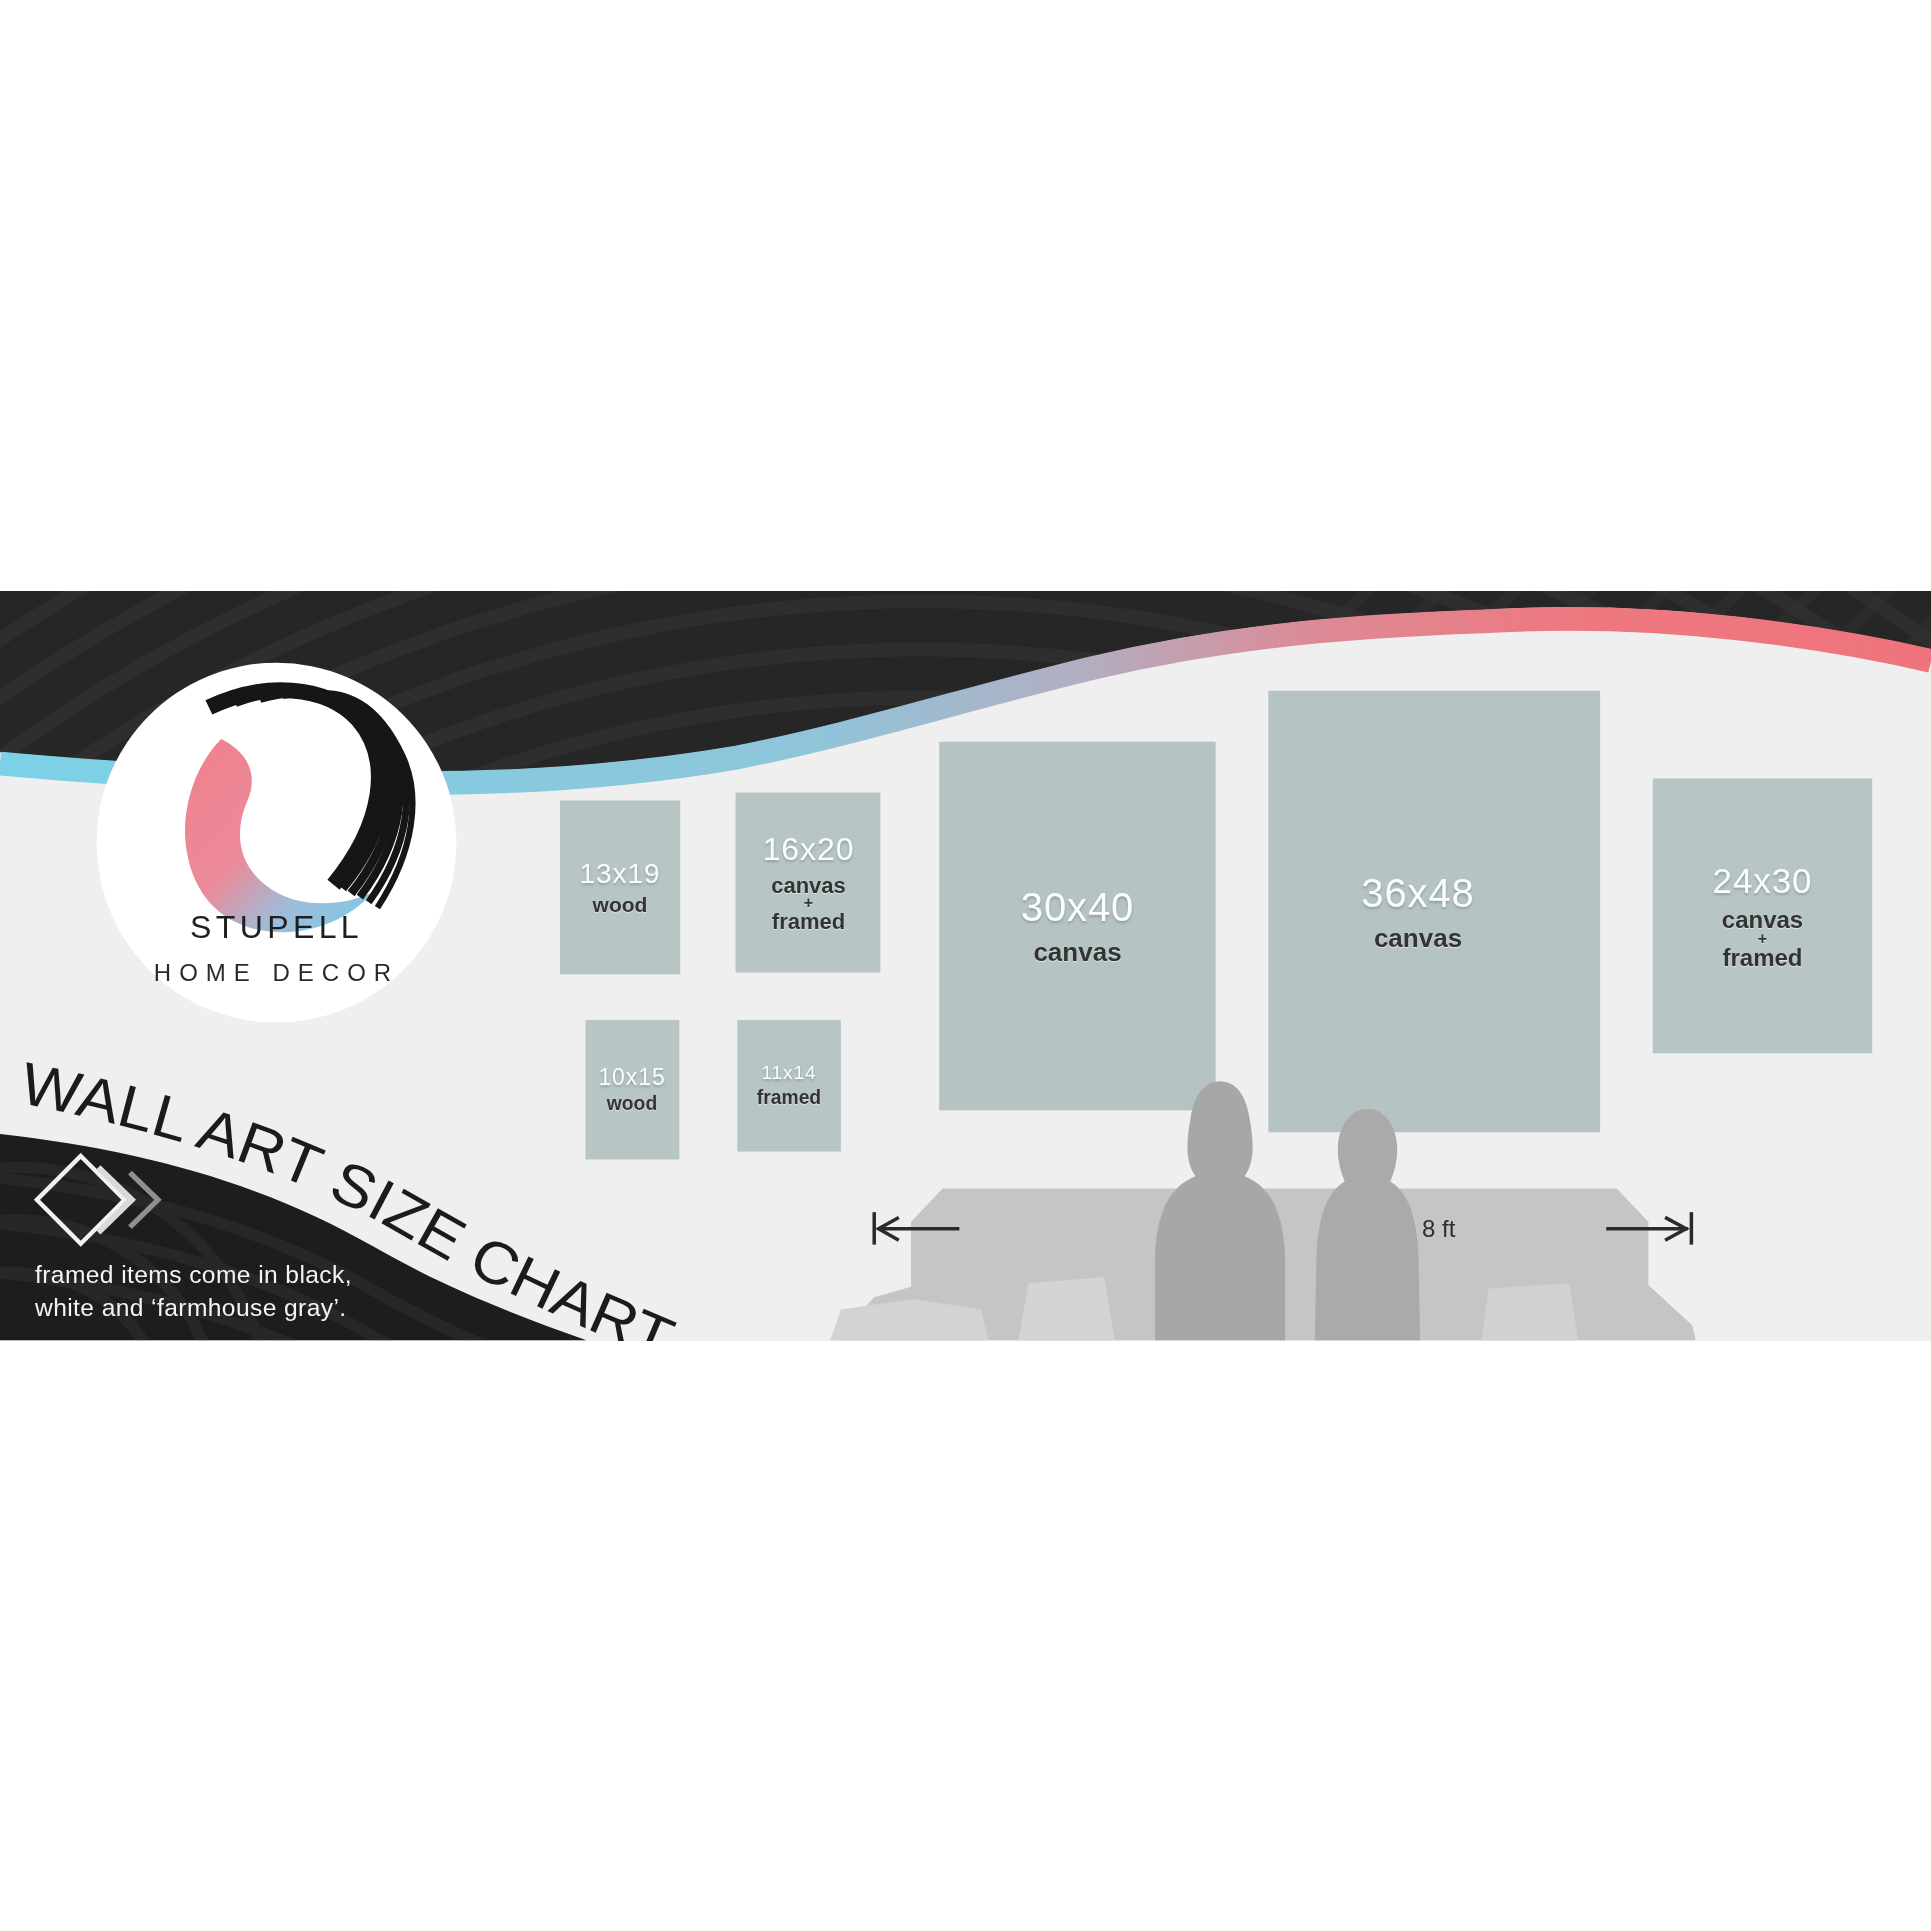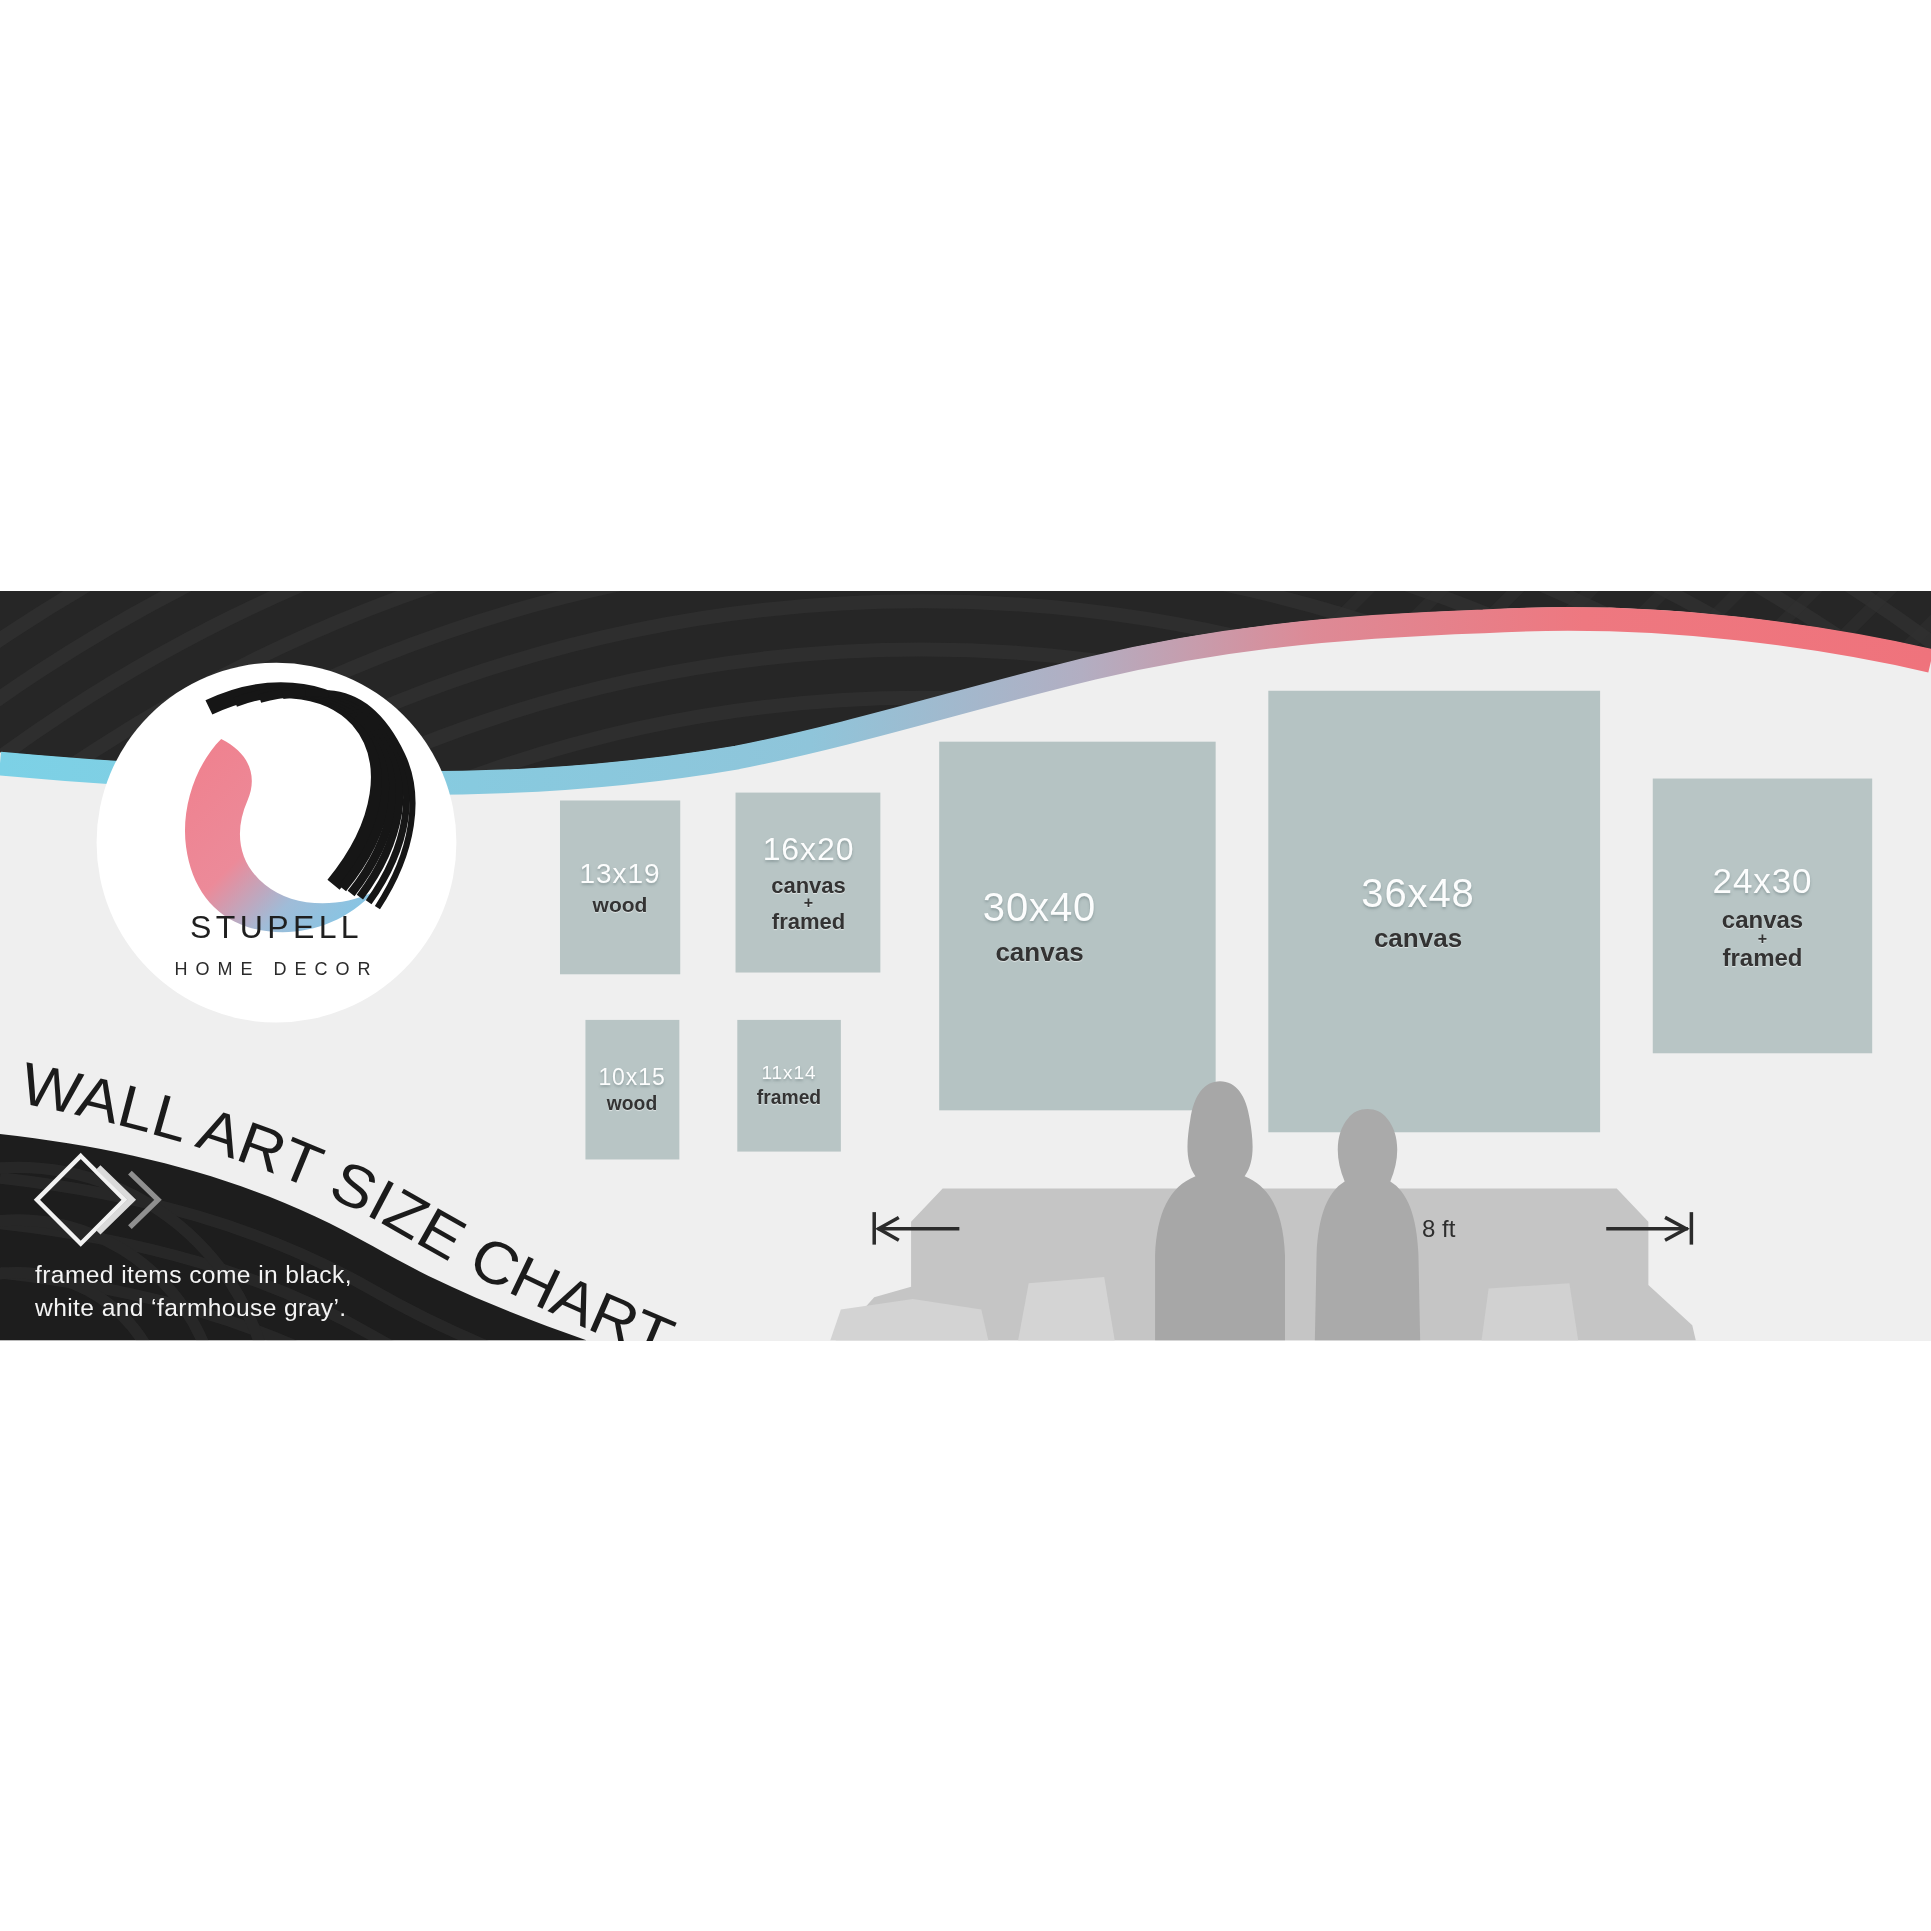--- a/index.html
+++ b/index.html
@@ -7,21 +7,21 @@
   .page{position:relative;width:1931px;height:1931px;background:#ffffff;overflow:hidden;}
   .banner{position:absolute;left:0;top:591px;width:1931px;height:750px;background:#efefef;overflow:hidden;}
   .banner > svg{position:absolute;left:0;top:-591px;width:1931px;height:1931px;display:block;}
 
   
   .ov{position:absolute;box-sizing:border-box;}
 
   .brand-name{left:136px;top:909px;width:281px;text-align:center;
     font-size:32px;letter-spacing:4.4px;color:#1f1f1f;font-weight:normal;}
   .brand-tagline{left:136px;top:959px;width:281px;text-align:center;
-    font-size:18px;letter-spacing:8px;color:#2a2a2a;}
+    font-size:24px;letter-spacing:8px;color:#2a2a2a;}
 
   .note-line{left:35px;color:#f4f4f4;font-size:24.6px;letter-spacing:0.4px;}
   .note-1{top:1261px;}
   .note-2{top:1294px;}
 
   .room-scale{left:1422px;top:1215px;width:123px;text-align:left;
     font-size:24px;color:#2e2e2e;}
 
   .plabel{display:flex;flex-direction:column;align-items:center;justify-content:center;
     text-align:center;line-height:1.08;}
@@ -197,21 +197,21 @@
   <div class="ov plabel lab-10x15" style="left:585px;top:1020px;width:94px;height:140px">
     <div class="psize">10x15</div>
     <div class="pmat">wood</div>
   </div>
 
   <div class="ov plabel lab-11x14" style="left:737px;top:1020px;width:104px;height:132px">
     <div class="psize">11x14</div>
     <div class="pmat">framed</div>
   </div>
 
-  <div class="ov plabel lab-30x40" style="left:901px;top:742px;width:277px;height:369px">
+  <div class="ov plabel lab-30x40" style="left:939px;top:742px;width:277px;height:369px">
     <div class="psize">30x40</div>
     <div class="pmat">canvas</div>
   </div>
 
   <div class="ov plabel lab-36x48" style="left:1268px;top:691px;width:300px;height:442px">
     <div class="psize">36x48</div>
     <div class="pmat">canvas</div>
   </div>
 
   <div class="ov plabel lab-24x30" style="left:1653px;top:779px;width:219px;height:275px">

